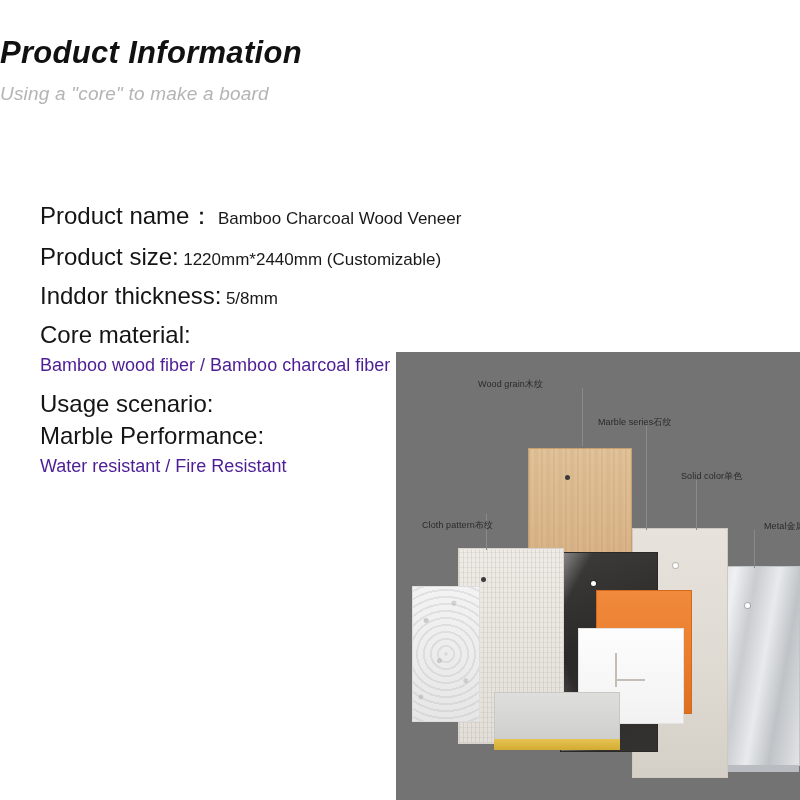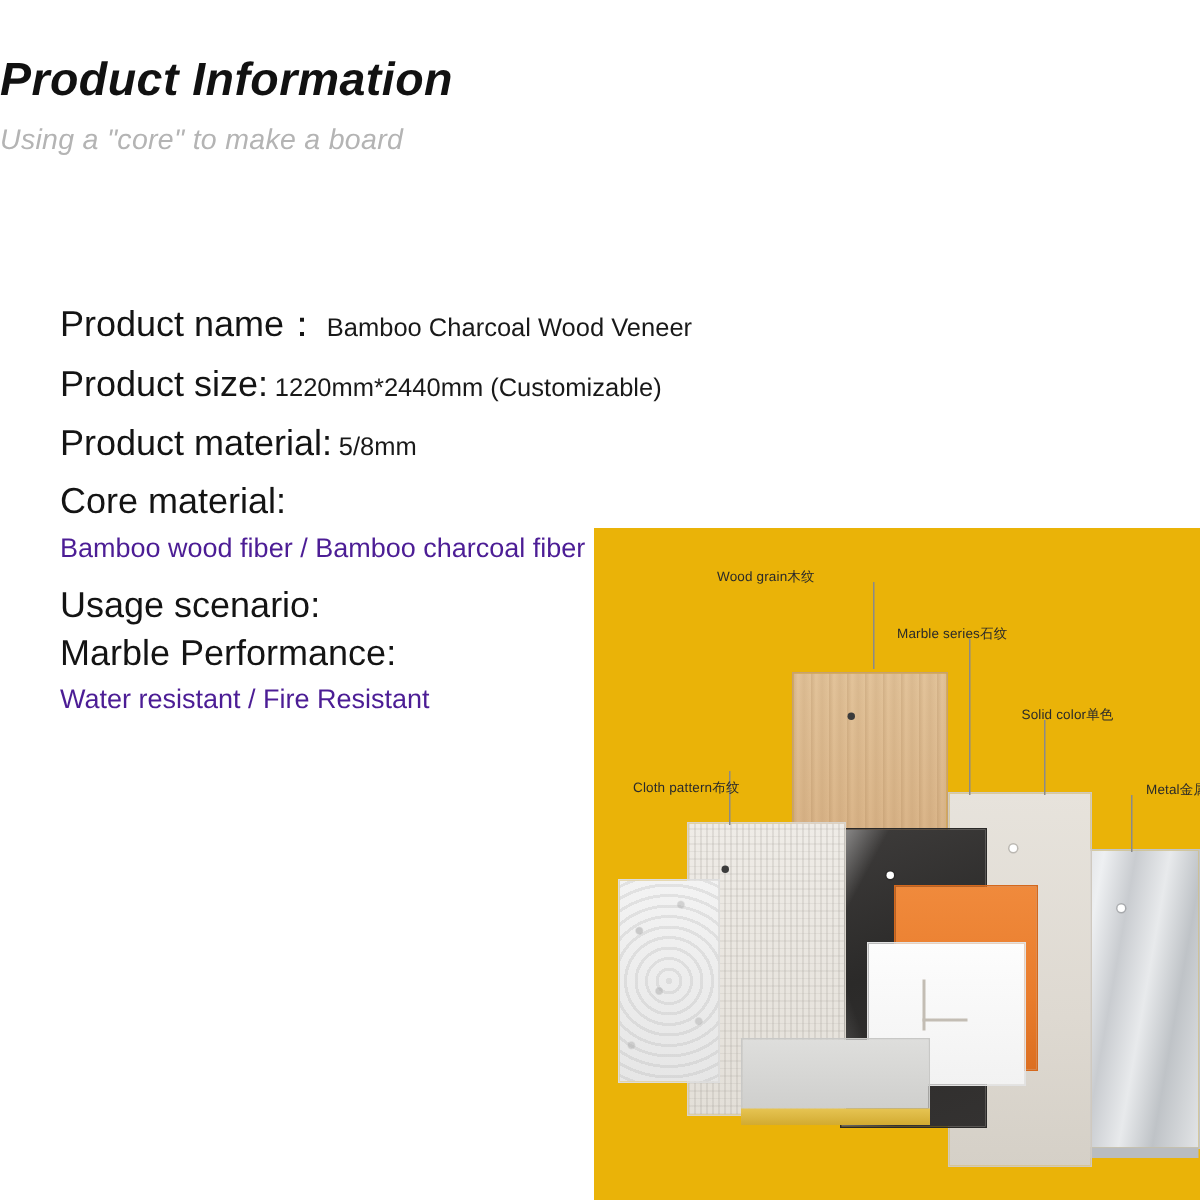--- a/index.html
+++ b/index.html
@@ -79,21 +79,21 @@
   }
 
   
   .photo {
     position: absolute;
     left: 396px;
     top: 352px;
     width: 404px;
     height: 448px;
     overflow: hidden;
-    background: #eab308;
+    background: #737373;
   }
 
   .board {
     position: absolute;
     box-sizing: border-box;
   }
 
   
   .b-metal {
     left: 318px;
@@ -272,21 +272,21 @@
       <span class="spec-label">Product name：</span>
       <span class="spec-value">Bamboo Charcoal Wood Veneer</span>
     </div>
 
     <div class="spec-row">
       <span class="spec-label">Product size:</span>
       <span class="spec-value">1220mm*2440mm (Customizable)</span>
     </div>
 
     <div class="spec-row">
-      <span class="spec-label">Product material:</span>
+      <span class="spec-label">Inddor thickness:</span>
       <span class="spec-value">5/8mm</span>
     </div>
 
     <div class="spec-row block-label">
       <span class="spec-label">Core material:</span>
     </div>
     <div class="spec-sub">Bamboo wood fiber / Bamboo charcoal fiber</div>
 
     <div class="spec-row block-label">
       <span class="spec-label">Usage scenario:</span>

